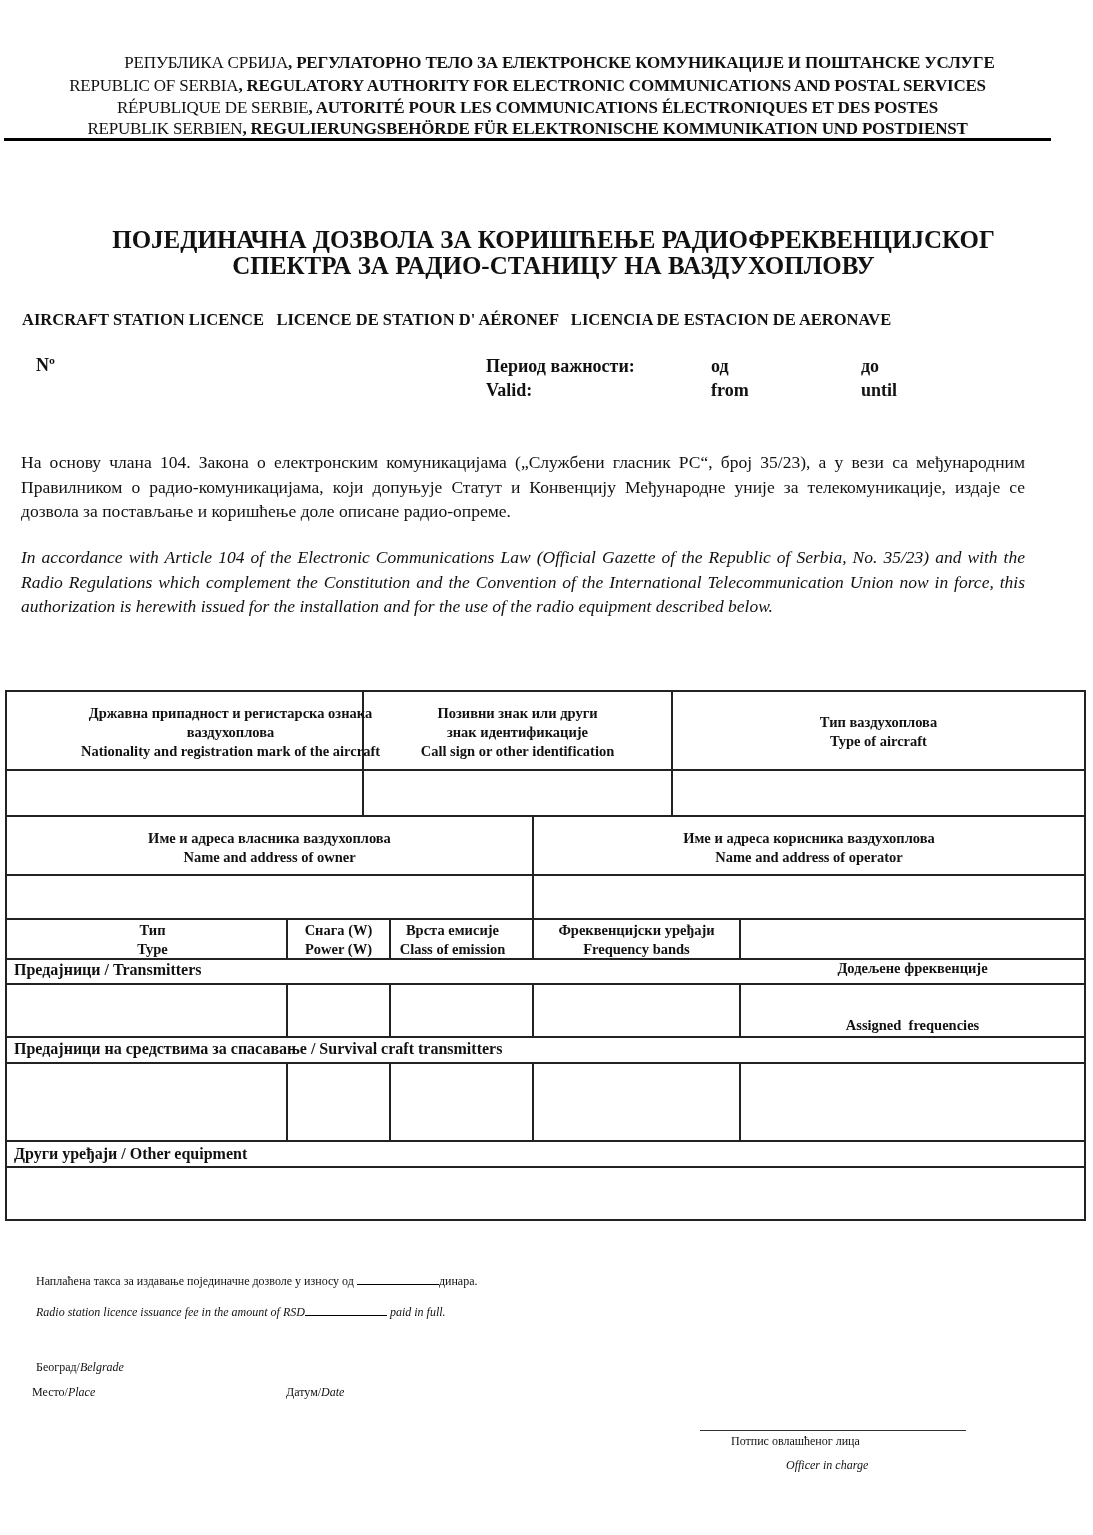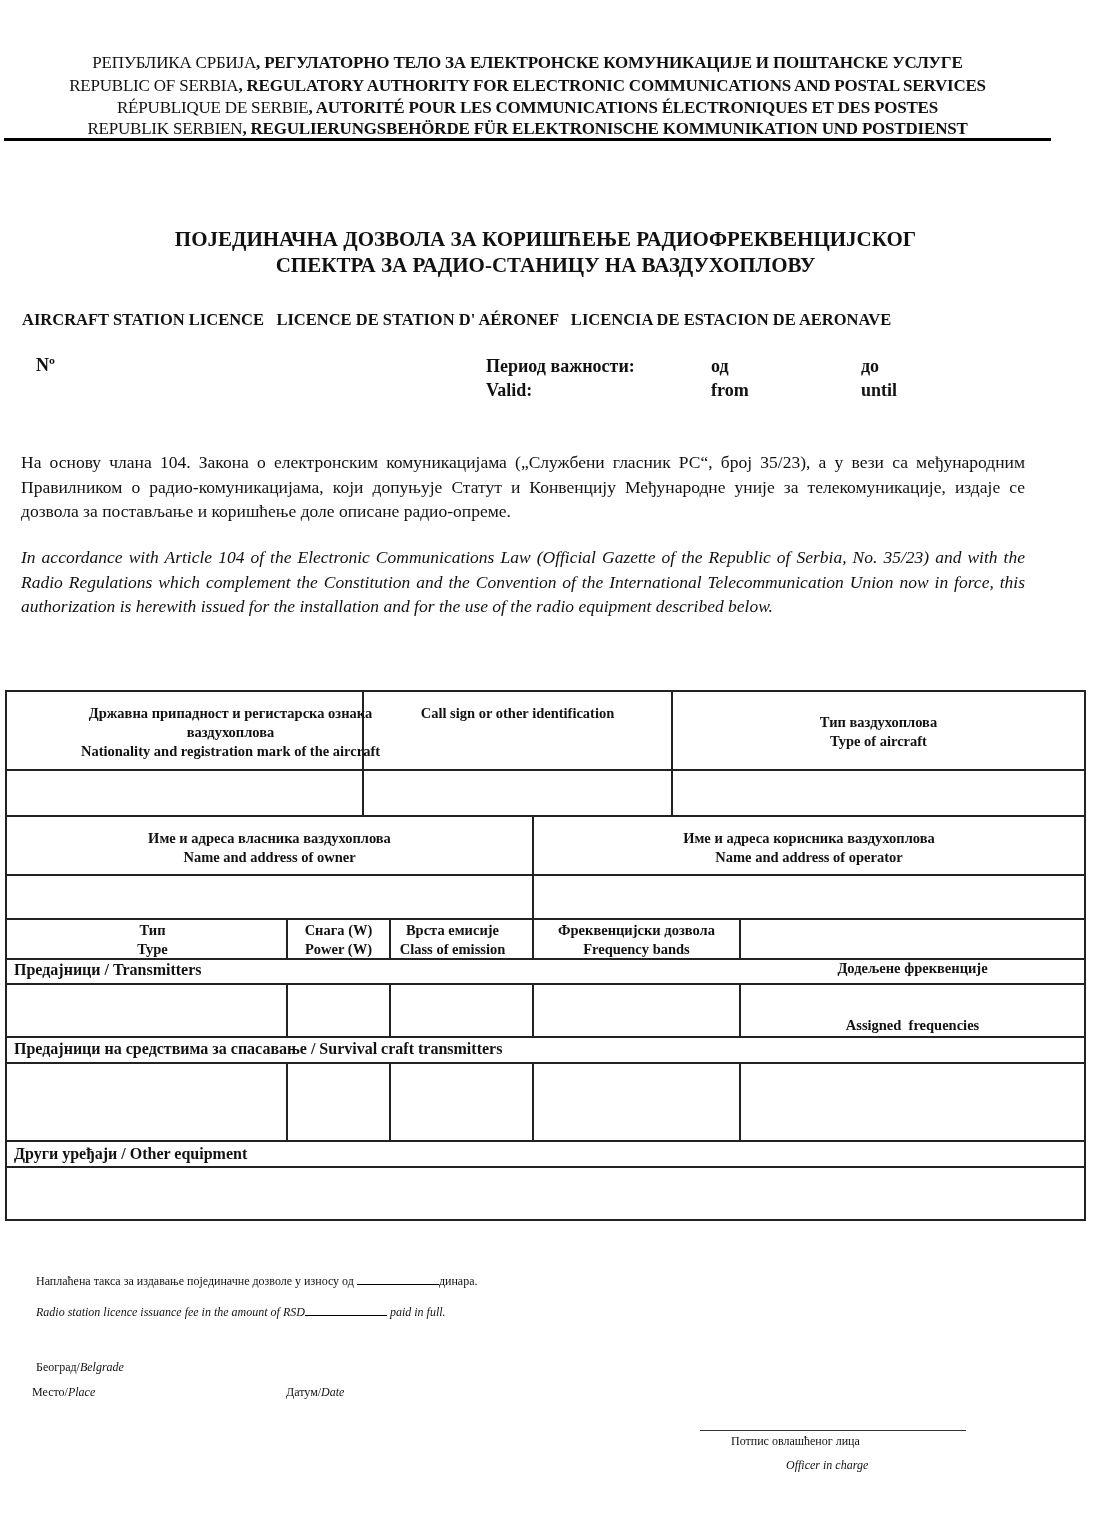--- a/index.html
+++ b/index.html
@@ -2,40 +2,40 @@
 <html><head>
 <meta charset="utf-8">
 <style>
   html, body { margin:0; padding:0; background:#ffffff; }
   body { width:1093px; height:1535px; position:relative; overflow:hidden; color:#111;
          font-family:"Liberation Serif", serif; }
   .abs { position:absolute; }
   .hdr-line { position:absolute; left:0; width:1055px; text-align:center; font-size:17px; line-height:21px; white-space:nowrap; letter-spacing:-0.2px; }
   .hdr-line .b { font-weight:bold; }
   .rule { position:absolute; left:4px; top:138px; width:1047px; height:3px; background:#000; }
-  .title { position:absolute; left:8px; width:1075px; text-align:center; font-weight:bold; font-size:21px; line-height:25px; }
+  .title { position:absolute; left:16px; width:1075px; text-align:center; font-weight:bold; font-size:25px; line-height:25px; }
   .subtitle { position:absolute; left:22px; top:310px; font-weight:bold; font-size:16.5px; white-space:pre; }
   .bold16 { font-weight:bold; font-size:18px; position:absolute; }
   .para { position:absolute; left:21px; width:1004px; font-size:17.5px; line-height:24.5px; text-align:justify; }
   .para.it { font-style:italic; }
   
   .hl { position:absolute; height:2px; background:#222; }
   .vl { position:absolute; width:2px; background:#222; }
   .cell-txt { position:absolute; text-align:center; font-weight:bold; font-size:14.5px; line-height:19px; }
   .sect { position:absolute; left:14px; font-weight:bold; font-size:16px; }
   .field { position:absolute; background:transparent; }
   .foot { position:absolute; font-size:12px; white-space:nowrap; }
   .it { font-style:italic; }
   .blank { display:inline-block; border-bottom:1px solid #000; height:16px; vertical-align:baseline; }
 </style>
 </head>
 <body>
 
 <div>
-  <div class="hdr-line" style="top:52px;"><span>РЕПУБЛИКА СРБИЈА</span><span class="b">, РЕГУЛАТОРНО ТЕЛО ЗА ЕЛЕКТРОНСКЕ КОМУНИКАЦИЈЕ И ПОШТАНСКЕ УСЛУГЕ</span></div>
+  <div class="hdr-line" style="top:52px;padding-left:32px;"><span>РЕПУБЛИКА СРБИЈА</span><span class="b">, РЕГУЛАТОРНО ТЕЛО ЗА ЕЛЕКТРОНСКЕ КОМУНИКАЦИЈЕ И ПОШТАНСКЕ УСЛУГЕ</span></div>
   <div class="hdr-line" style="top:75px;"><span>REPUBLIC OF SERBIA</span><span class="b">, REGULATORY AUTHORITY FOR ELECTRONIC COMMUNICATIONS AND POSTAL SERVICES</span></div>
   <div class="hdr-line" style="top:97px;"><span>RÉPUBLIQUE DE SERBIE</span><span class="b">, AUTORITÉ POUR LES COMMUNICATIONS ÉLECTRONIQUES ET DES POSTES</span></div>
   <div class="hdr-line" style="top:118px;"><span>REPUBLIK SERBIEN</span><span class="b">, REGULIERUNGSBEHÖRDE FÜR ELEKTRONISCHE KOMMUNIKATION UND POSTDIENST</span></div>
   <div class="rule"></div>
 </div>
 
 <div class="title" style="top:227px;">ПОЈЕДИНАЧНА ДОЗВОЛА ЗА КОРИШЋЕЊЕ РАДИОФРЕКВЕНЦИЈСКОГ</div>
 <div class="title" style="top:253px;">СПЕКТРА ЗА РАДИО-СТАНИЦУ НА ВАЗДУХОПЛОВУ</div>
 <div class="subtitle">AIRCRAFT STATION LICENCE   LICENCE DE STATION D' AÉRONEF   LICENCIA DE ESTACION DE AERONAVE</div>
 
@@ -87,20 +87,21 @@
   <div class="vl" style="left:286px; top:1062px; height:80px;"></div>
   <div class="vl" style="left:389px; top:1062px; height:80px;"></div>
   <div class="vl" style="left:532px; top:1062px; height:80px;"></div>
   <div class="vl" style="left:739px; top:1062px; height:80px;"></div>
 
   <div class="cell-txt" style="left:7px; width:355px; top:704px;padding-left:46px;">
     <div style="padding:0 30px;">Државна припадност и регистарска ознака ваздухоплова</div>
     <div>Nationality and registration mark of the aircraft</div>
   </div>
   <div class="cell-txt" style="left:364px; width:307px; top:704px;">
+    <div style="padding:0 60px;">Позивни знак или други знак идентификације</div>
     <div>Call sign or other identification</div>
   </div>
   <div class="cell-txt" style="left:673px; width:411px; top:713px;">
     <div>Тип ваздухоплова</div>
     <div>Type of aircraft</div>
   </div>
   <div class="field" style="left:8px; top:772px; width:353px; height:42px;"></div>
   <div class="field" style="left:365px; top:772px; width:305px; height:42px;"></div>
   <div class="field" style="left:674px; top:772px; width:409px; height:42px;"></div>
 
@@ -121,21 +122,21 @@
   </div>
   <div class="cell-txt" style="left:288px; width:101px; top:921px;">
     <div>Снага (W)</div>
     <div>Power (W)</div>
   </div>
   <div class="cell-txt" style="left:391px; width:123px; top:921px;">
     <div>Врста емисије</div>
     <div>Class of emission</div>
   </div>
   <div class="cell-txt" style="left:534px; width:205px; top:921px;">
-    <div>Фреквенцијски дозвола</div>
+    <div>Фреквенцијски уређаји</div>
     <div>Frequency bands</div>
   </div>
   <div class="cell-txt" style="left:741px; width:343px; top:921px; white-space:pre;">
     <div>Додељене фреквенције</div>
     <div>Assigned  frequencies</div>
   </div>
 
   <div class="sect" style="top:961px;">Предајници / Transmitters</div>
   <div class="field" style="left:8px; top:986px; width:277px; height:49px;"></div>
   <div class="field" style="left:289px; top:986px; width:99px; height:49px;"></div>

